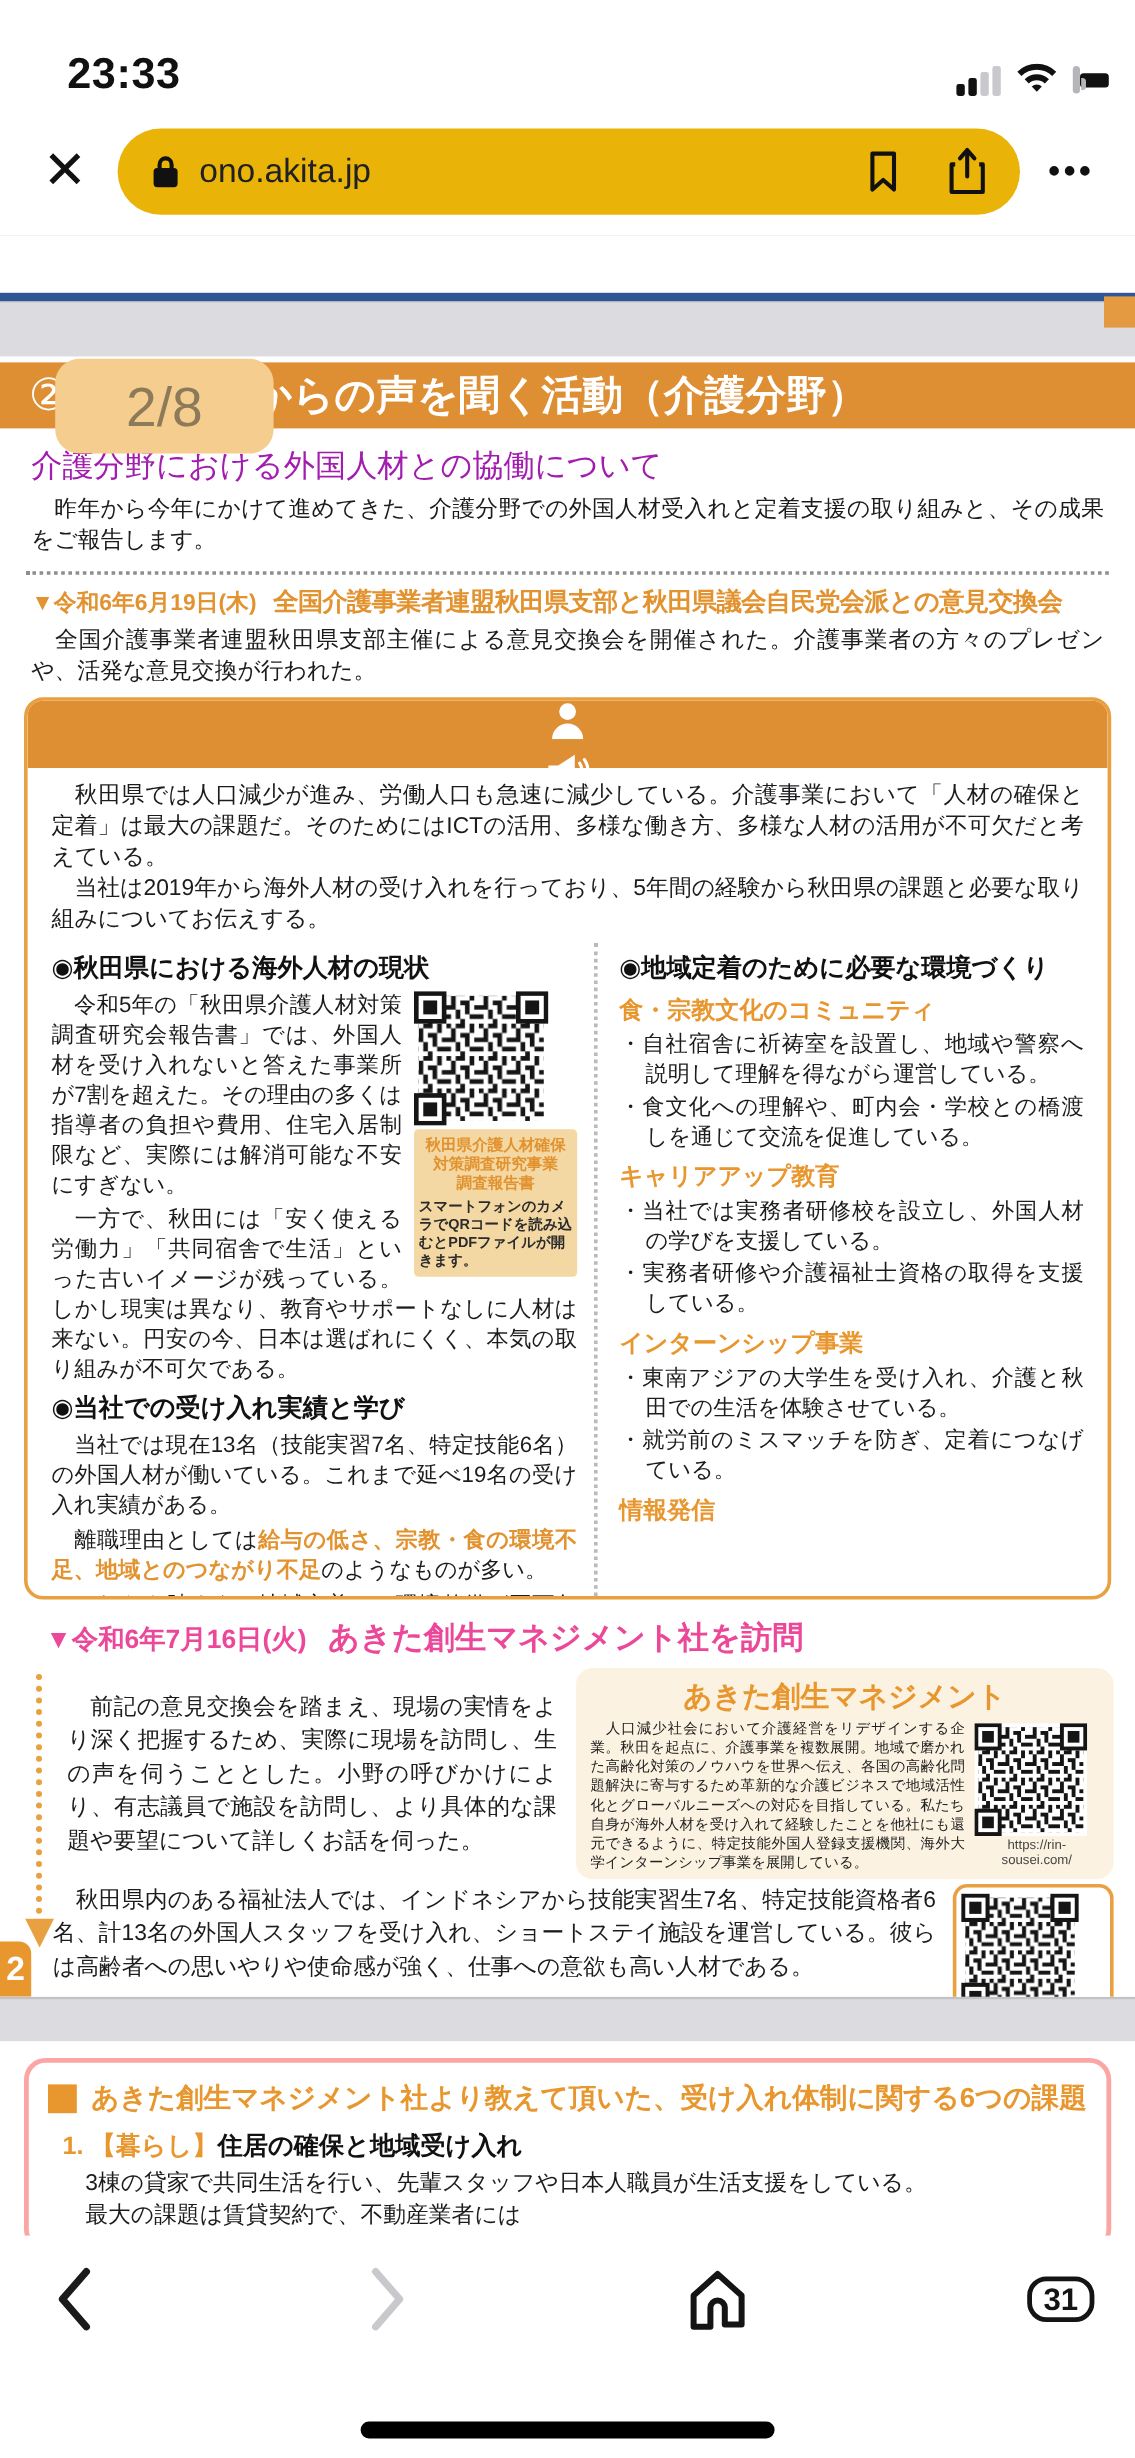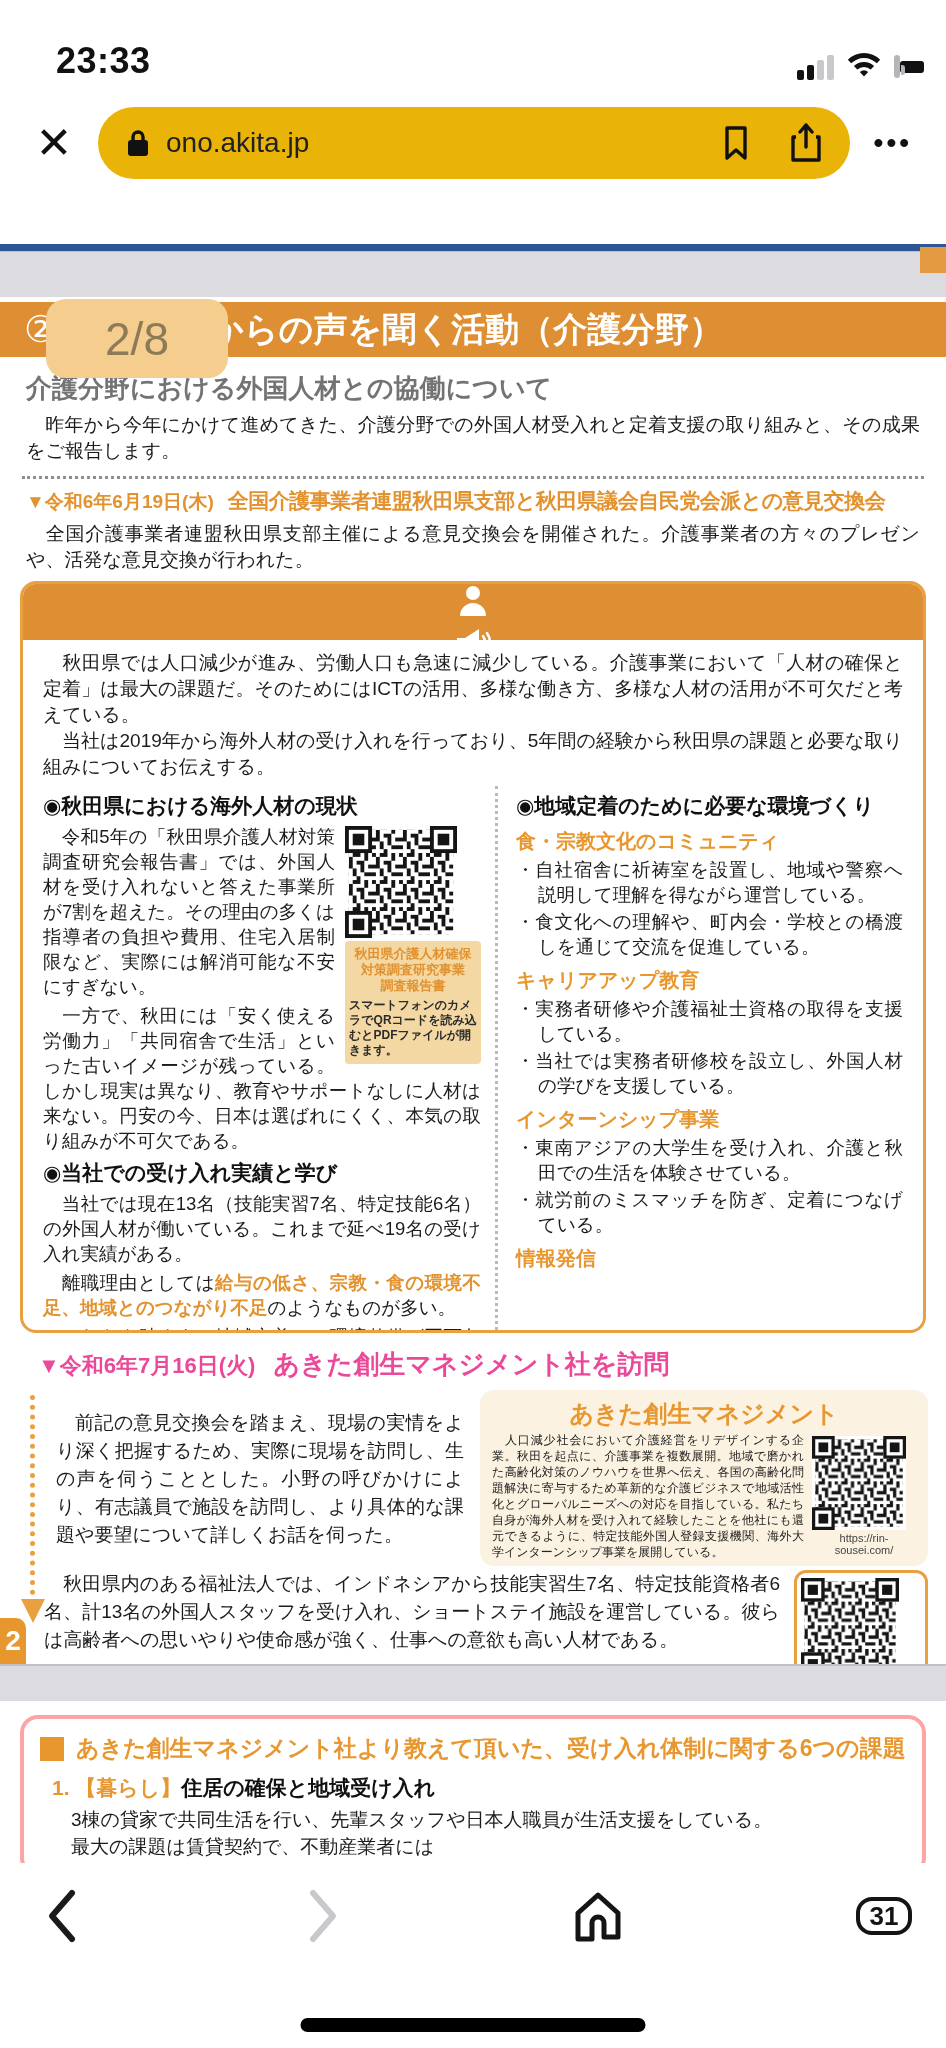--- a/index.html
+++ b/index.html
@@ -33,21 +33,21 @@
   .corner-orange{position:absolute;right:0;bottom:-22px;width:26px;height:26px;background:#e49a40;z-index:2;}
   .gap1{height:46px;background:#dcdce0;border-top:1px solid #bfbfc4;box-sizing:border-box;}
   .gap2{height:37px;background:#dcdce0;border-top:2px solid #c2c2c6;box-sizing:border-box;}
   .page1{position:relative;background:#fff;height:1367px;overflow:hidden;}
   .page2{position:relative;background:#fff;height:163px;overflow:hidden;padding-top:14px;box-sizing:border-box;}
 
   
   .title-bar{margin-top:5px;background:#de8e33;height:55px;display:flex;align-items:center;padding-left:24px;color:#fff;font-weight:700;font-size:34px;}
   .title-prefix{font-size:37px;font-weight:400;margin-right:152px;}
   .badge{position:absolute;left:46px;top:2px;width:182px;height:79px;background:#f4cd8f;border-radius:20px;display:flex;align-items:center;justify-content:center;font-size:46px;font-weight:400;color:#8c7a58;z-index:3;}
-  .subtitle{margin:14px 26px 2px;font-size:26px;font-weight:700;color:#737373;}
+  .subtitle{margin:14px 26px 2px;font-size:26px;font-weight:400;color:#a21caf;}
   .body-p{margin:6px 26px;font-size:19px;line-height:26px;text-align:justify;color:#1b1b1b;}
   .dotted-sep{border-top:3px dotted #8e8e92;margin:12px 22px 8px;}
   .meeting-head{margin:4px 26px 2px;display:flex;align-items:flex-end;gap:14px;color:#e2922f;font-weight:700;white-space:nowrap;}
   .meeting-date{font-size:19px;}
   .meeting-title{font-size:21px;letter-spacing:-.5px;}
 
   .opinion-box{margin:8px 20px 0;border:3px solid #e8a041;border-radius:16px;height:752px;box-sizing:border-box;overflow:hidden;}
   .opinion-header{background:#de8e33;height:56px;display:flex;align-items:center;gap:10px;padding:0 16px;color:#fff;font-weight:700;font-size:23px;flex-direction:column;}
   .opinion-body{padding:10px 20px 10px;}
   .op-intro{font-size:19px;line-height:26px;text-align:justify;margin:0;}
@@ -246,22 +246,22 @@
               <p class="op-p">　これらを踏まえ、地域定着には環境整備が不可欠であると実感している。</p>
             </div>
             <div class="op-right">
               <div class="op-h3">◉地域定着のために必要な環境づくり</div>
 
               <div class="op-group-title">食・宗教文化のコミュニティ</div>
               <p class="op-bullet">・自社宿舎に祈祷室を設置し、地域や警察へ説明して理解を得ながら運営している。</p>
               <p class="op-bullet">・食文化への理解や、町内会・学校との橋渡しを通じて交流を促進している。</p>
 
               <div class="op-group-title">キャリアアップ教育</div>
+              <p class="op-bullet">・当社では実務者研修校を設立し、外国人材の学びを支援している。</p>
               <p class="op-bullet">・実務者研修や介護福祉士資格の取得を支援している。</p>
-              <p class="op-bullet">・当社では実務者研修校を設立し、外国人材の学びを支援している。</p>
 
               <div class="op-group-title">インターンシップ事業</div>
               <p class="op-bullet">・東南アジアの大学生を受け入れ、介護と秋田での生活を体験させている。</p>
               <p class="op-bullet">・就労前のミスマッチを防ぎ、定着につなげている。</p>
 
               <div class="op-group-title">情報発信</div>
             </div>
           </div>
         </div>
       </div>

